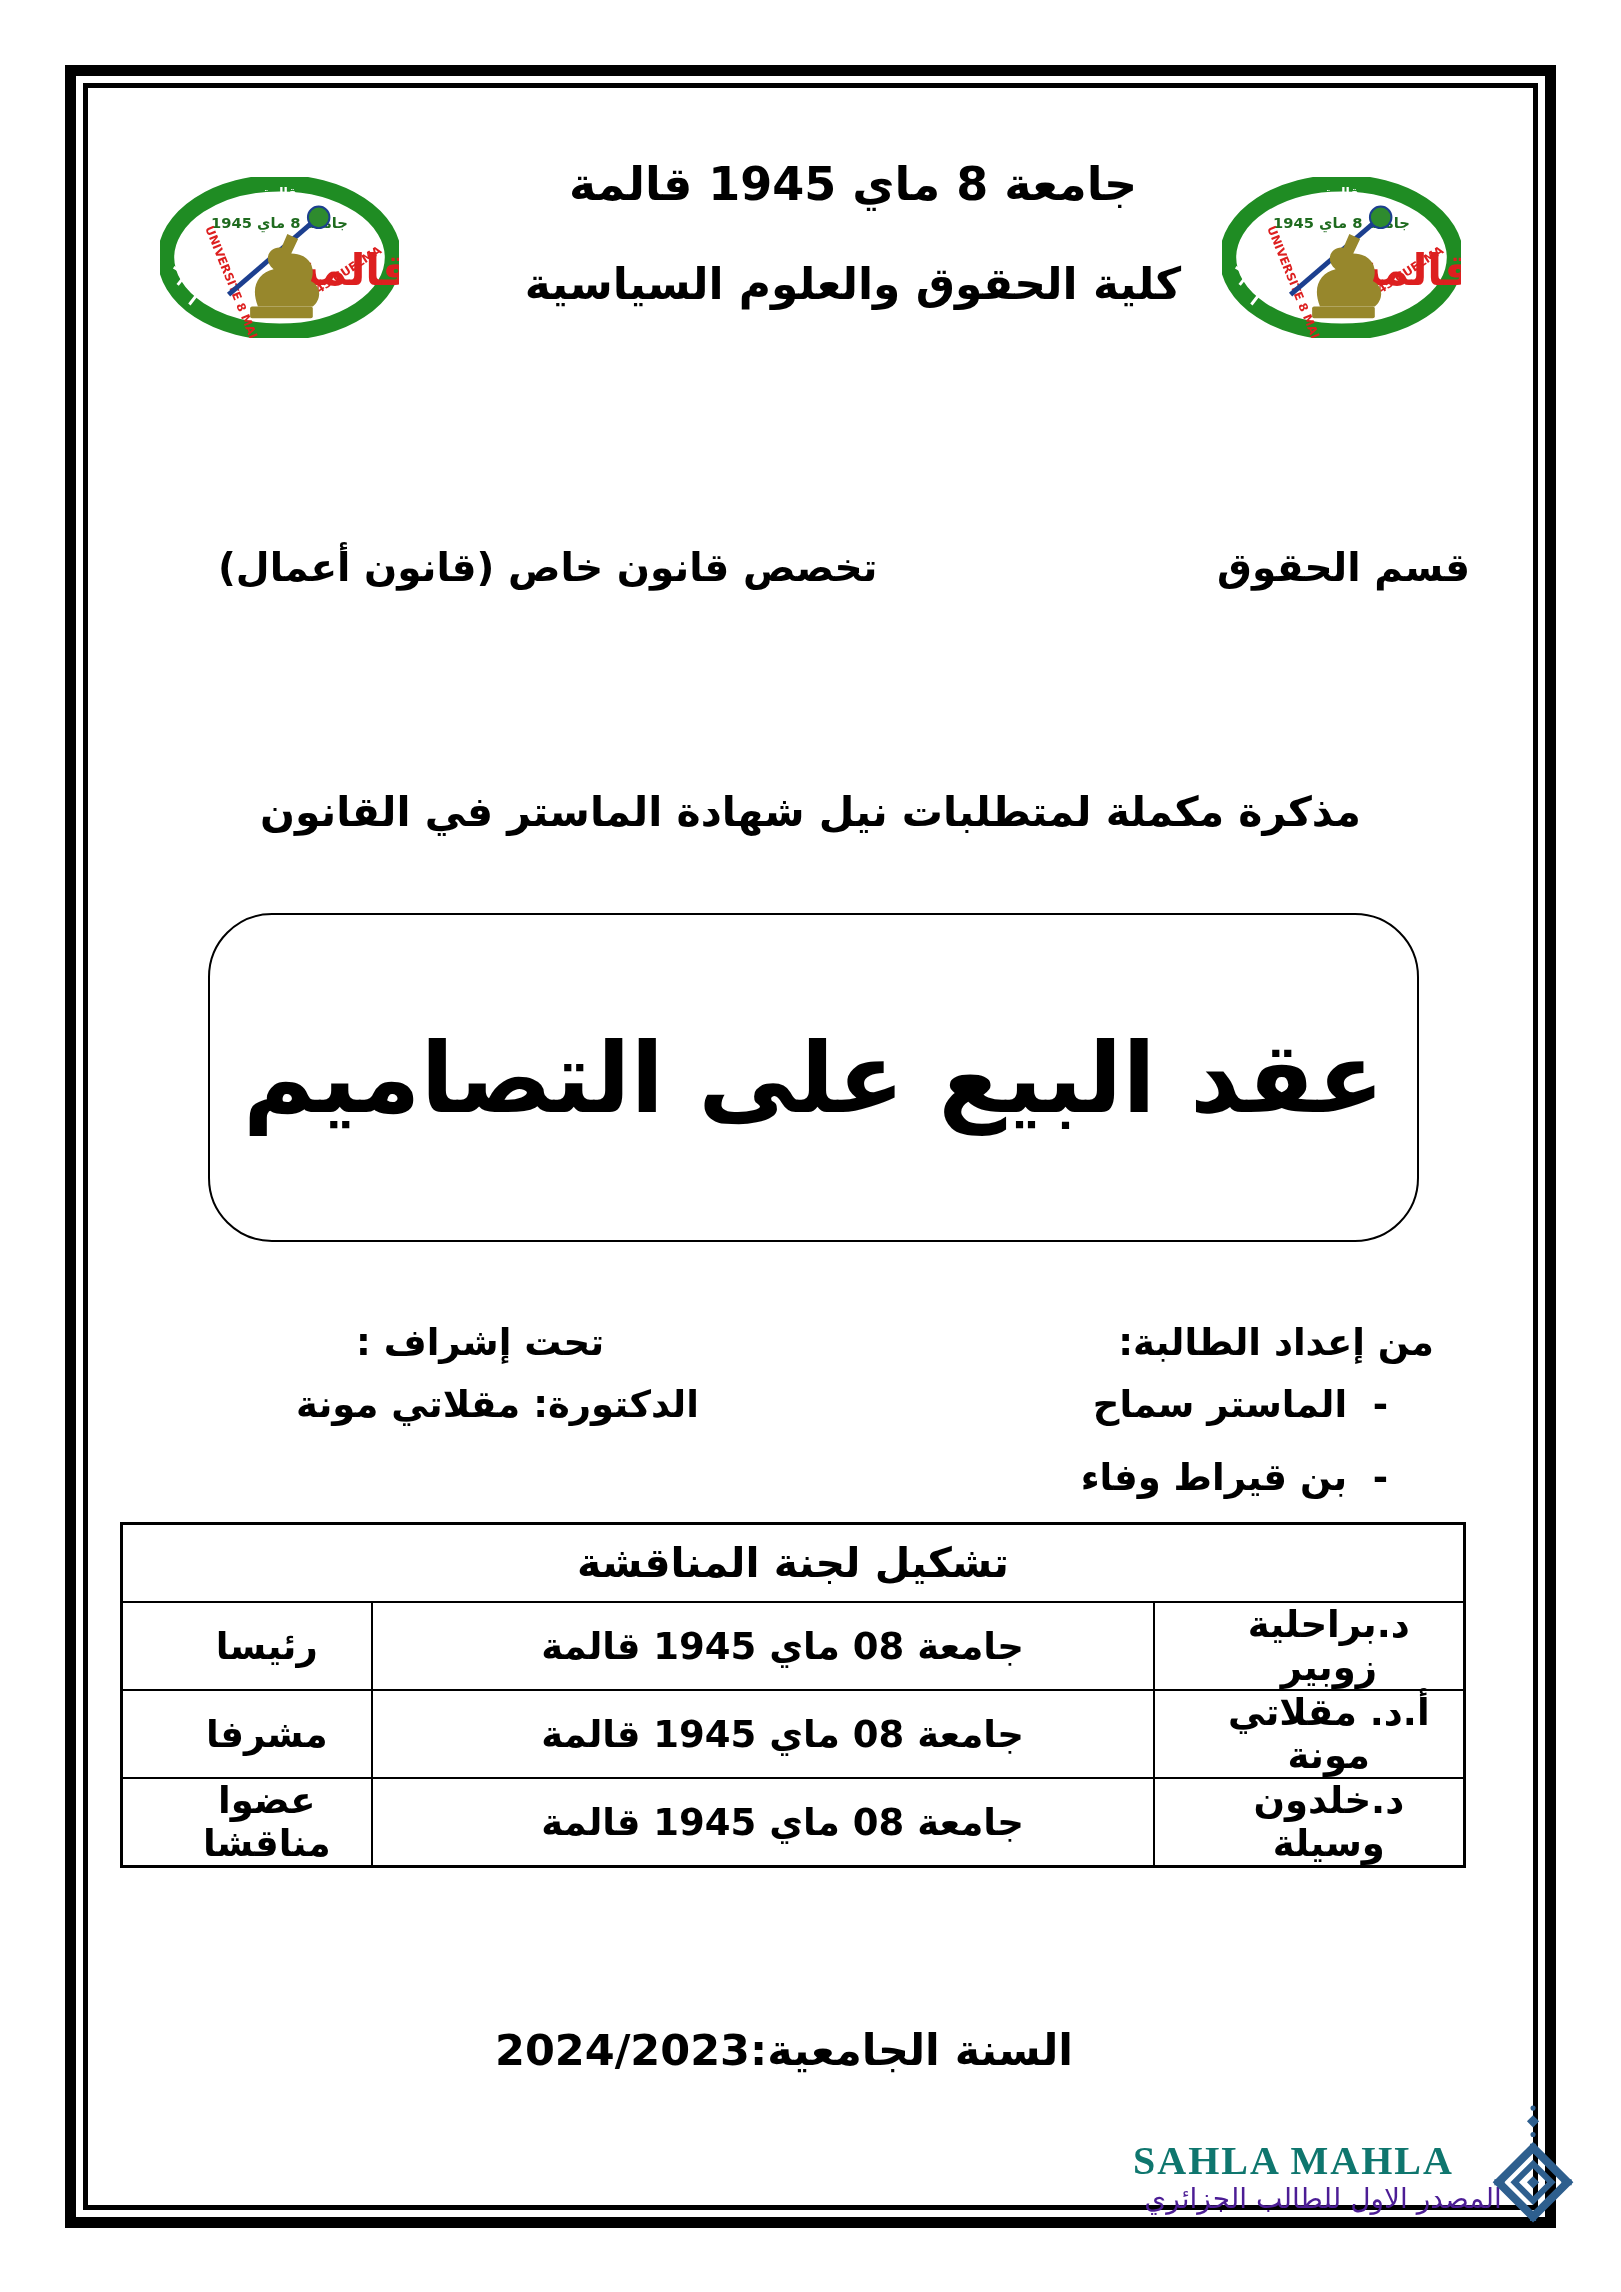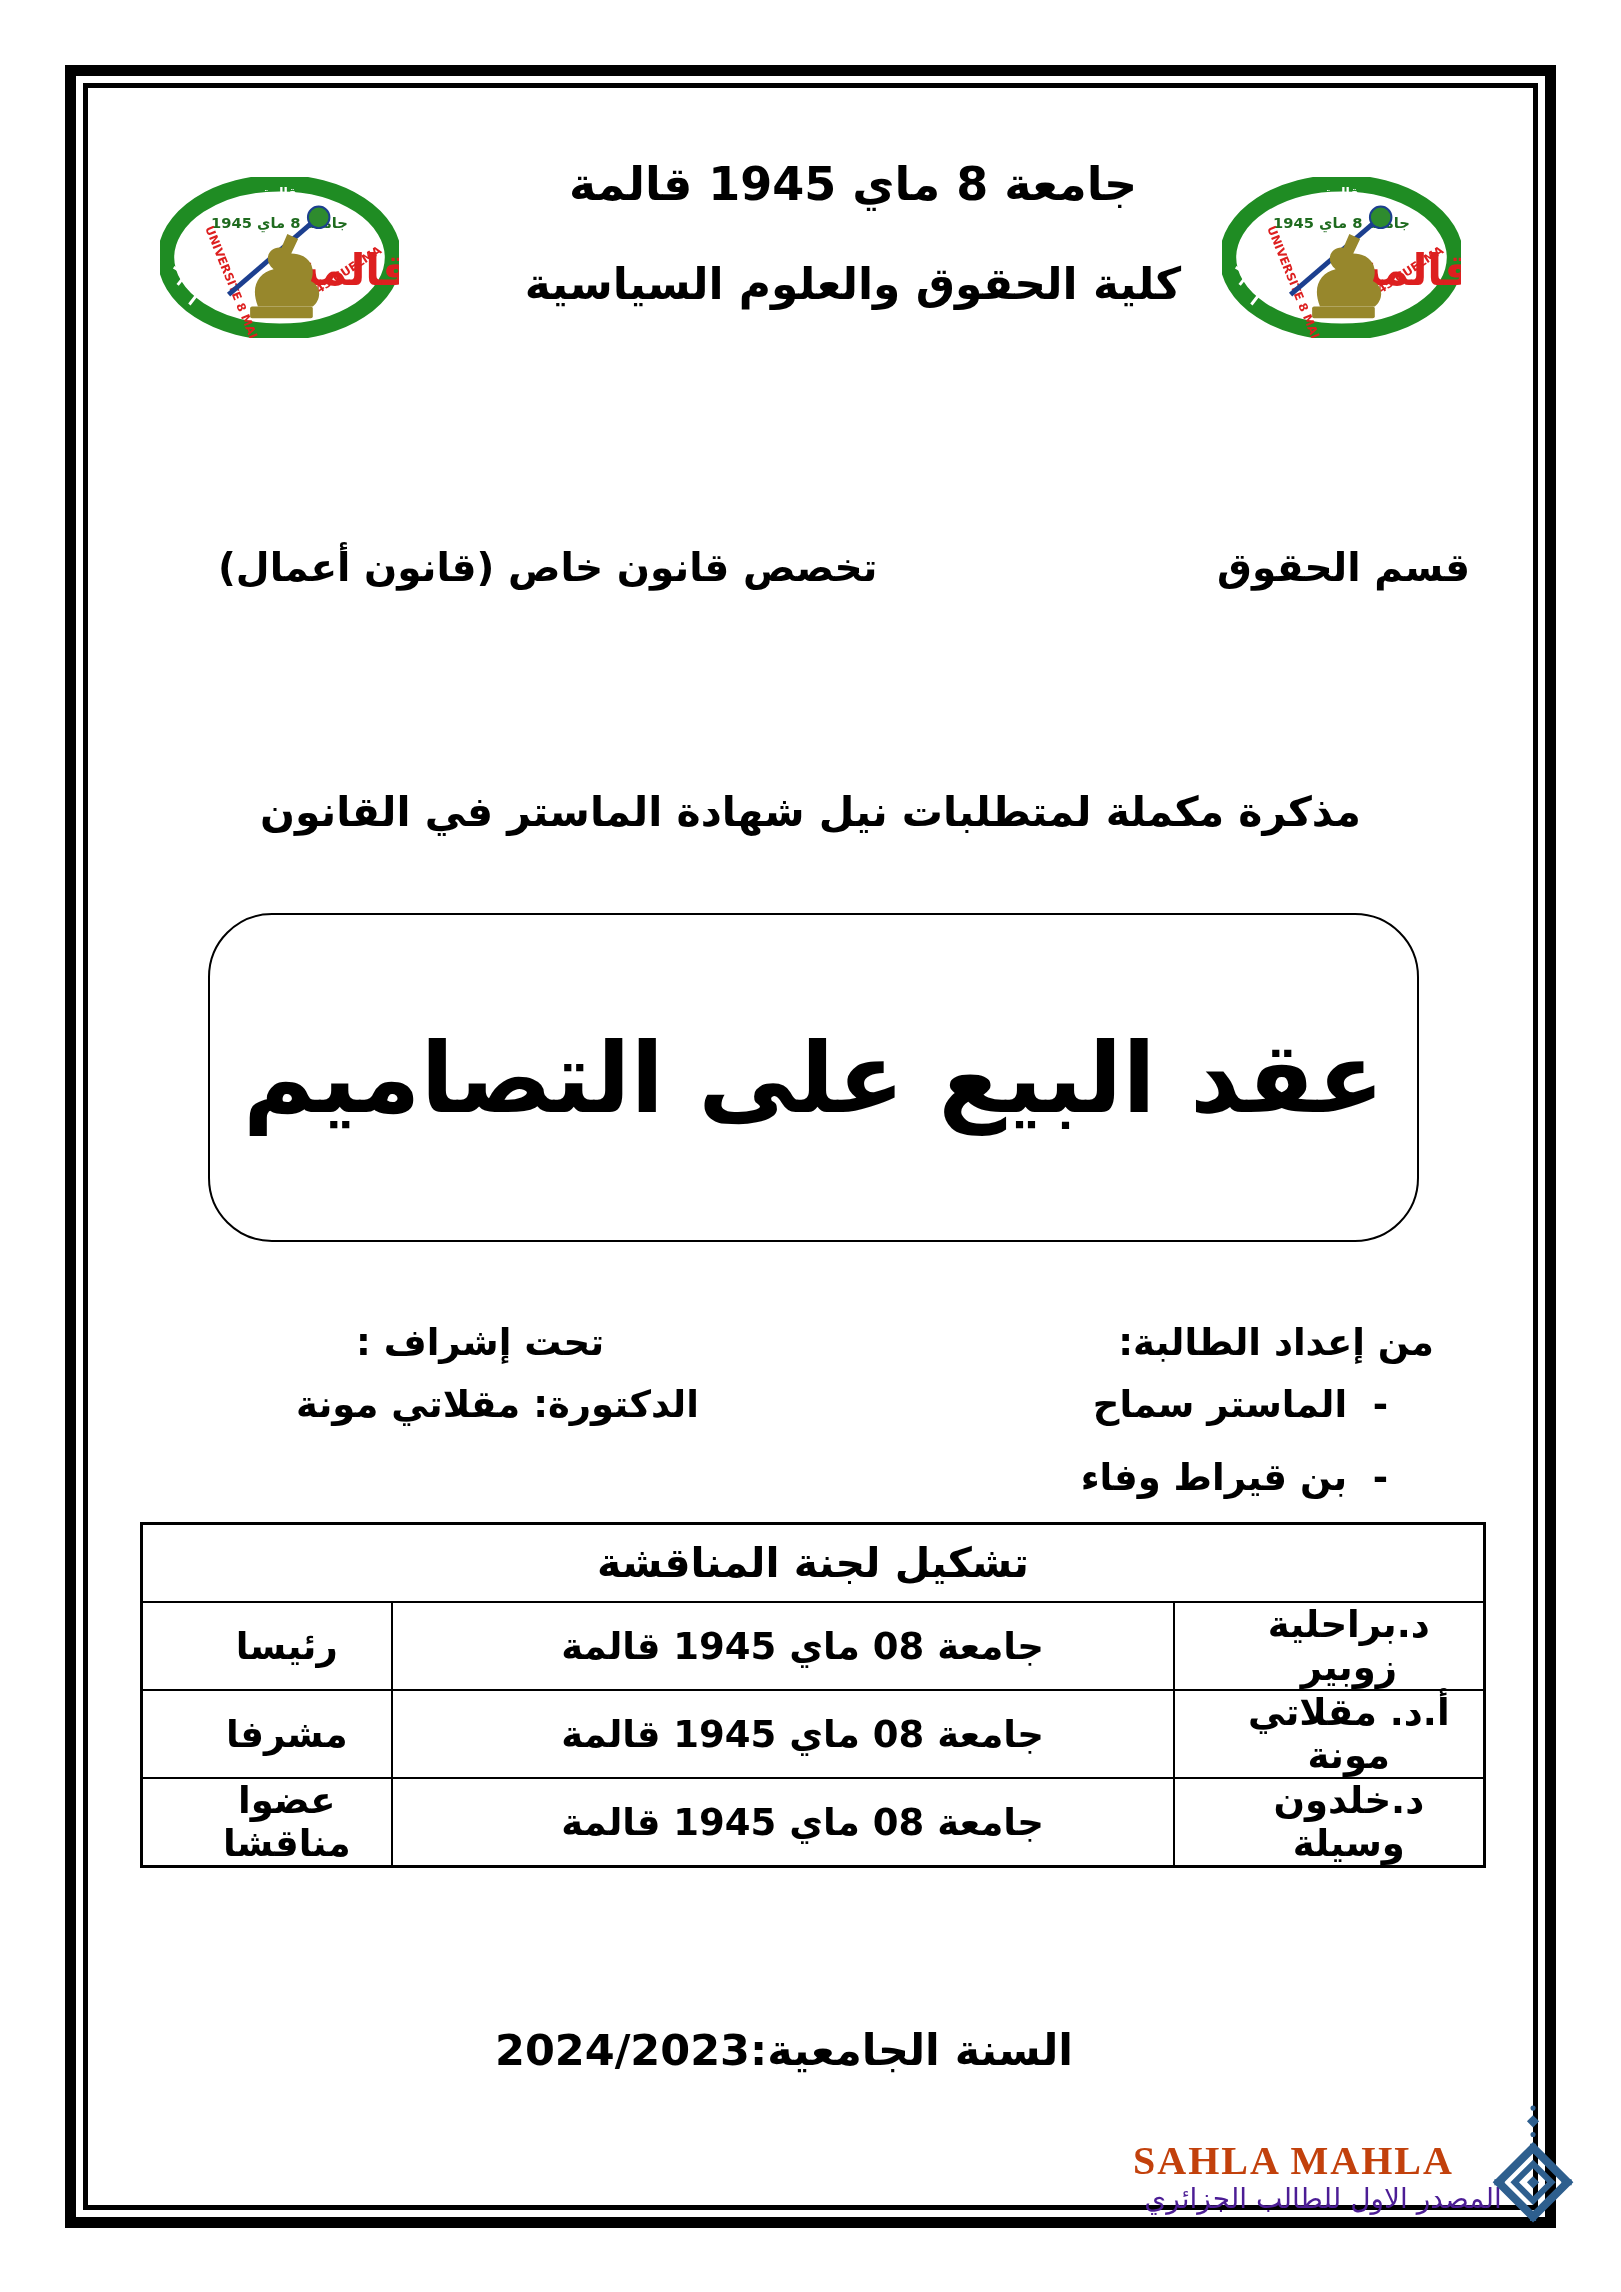--- a/index.html
+++ b/index.html
@@ -38,33 +38,33 @@
   .prep-label{top:1321px;font-size:37px;}
   .students-label{right:187px;}
   .supervision-label{left:356px;}
 
   .students{top:1376px;right:233px;text-align:right;}
   .student{direction:rtl;font-size:37px;font-weight:bold;height:73px;line-height:57px;}
   .student .dash{margin-left:25.5px;}
   .supervisor{top:1376px;left:296px;font-size:37px;line-height:57px;}
 
   table.committee{
-    position:absolute;left:140px;top:1522px;width:1346px;
+    position:absolute;left:120px;top:1522px;width:1346px;
     border-collapse:collapse;border:3.9px solid #000;table-layout:fixed;
   }
   table.committee td{border:2.9px solid #000;text-align:center;font-weight:bold;padding:0;}
   td.committee-head{height:76px;font-size:41px;}
   tr.member-row td{height:80px;font-size:37px;padding-left:40px;}
 
   .academic-year{top:2025px;left:90px;width:1388px;text-align:center;font-size:43px;}
 
   .wm-brand{
     left:1133px;top:2137px;z-index:20;
     font-family:"Liberation Serif",serif;font-weight:bold;
-    font-size:40px;letter-spacing:2px;color:#c2410c;white-space:nowrap;
+    font-size:40px;letter-spacing:2px;color:#0f766e;white-space:nowrap;
   }
   .wm-tagline{left:1127px;top:2182px;width:392px;text-align:center;
     font-size:28px;color:#4c1d95;z-index:20;white-space:nowrap;}
   .wm-ornament{left:1488px;top:2103px;width:86px;height:122px;z-index:21;position:absolute;}
 </style>
 </head>
 <body>
 
 <div class="page">
 

